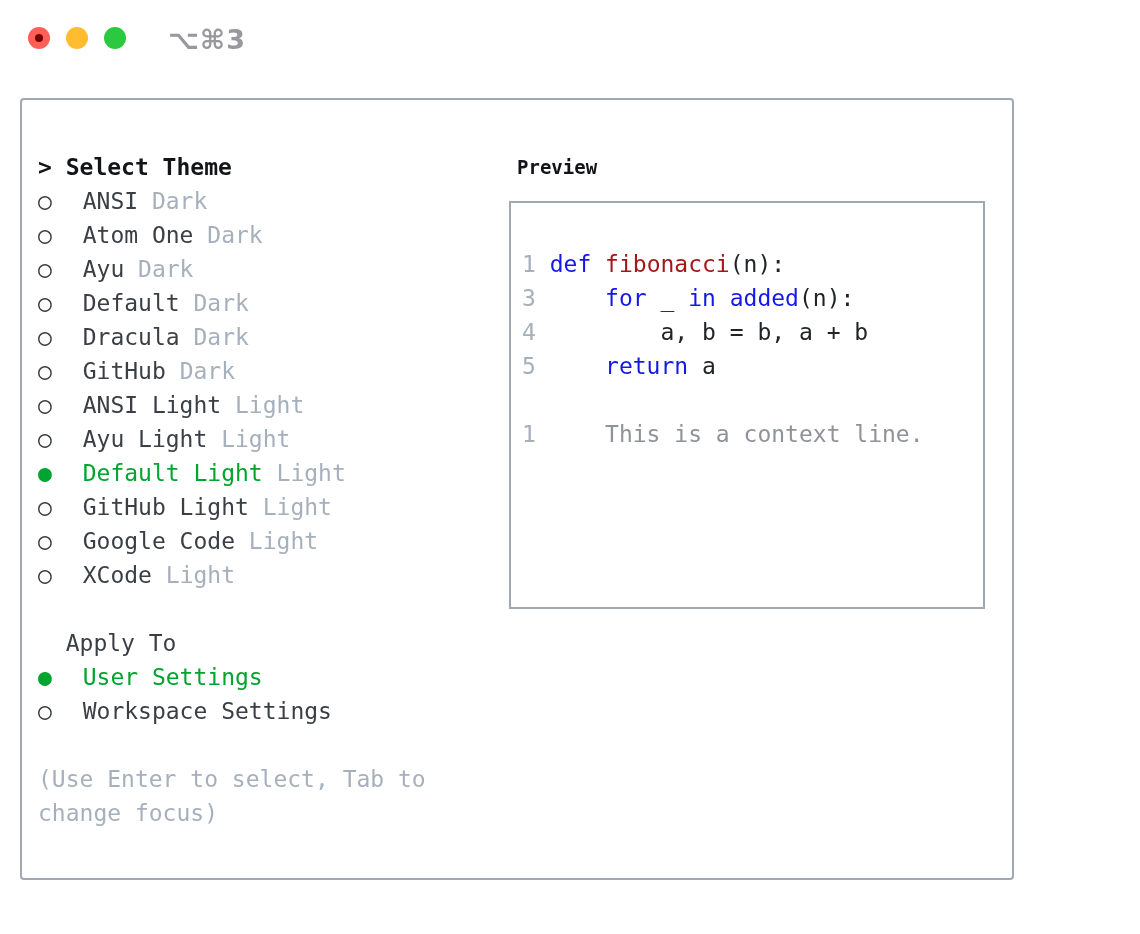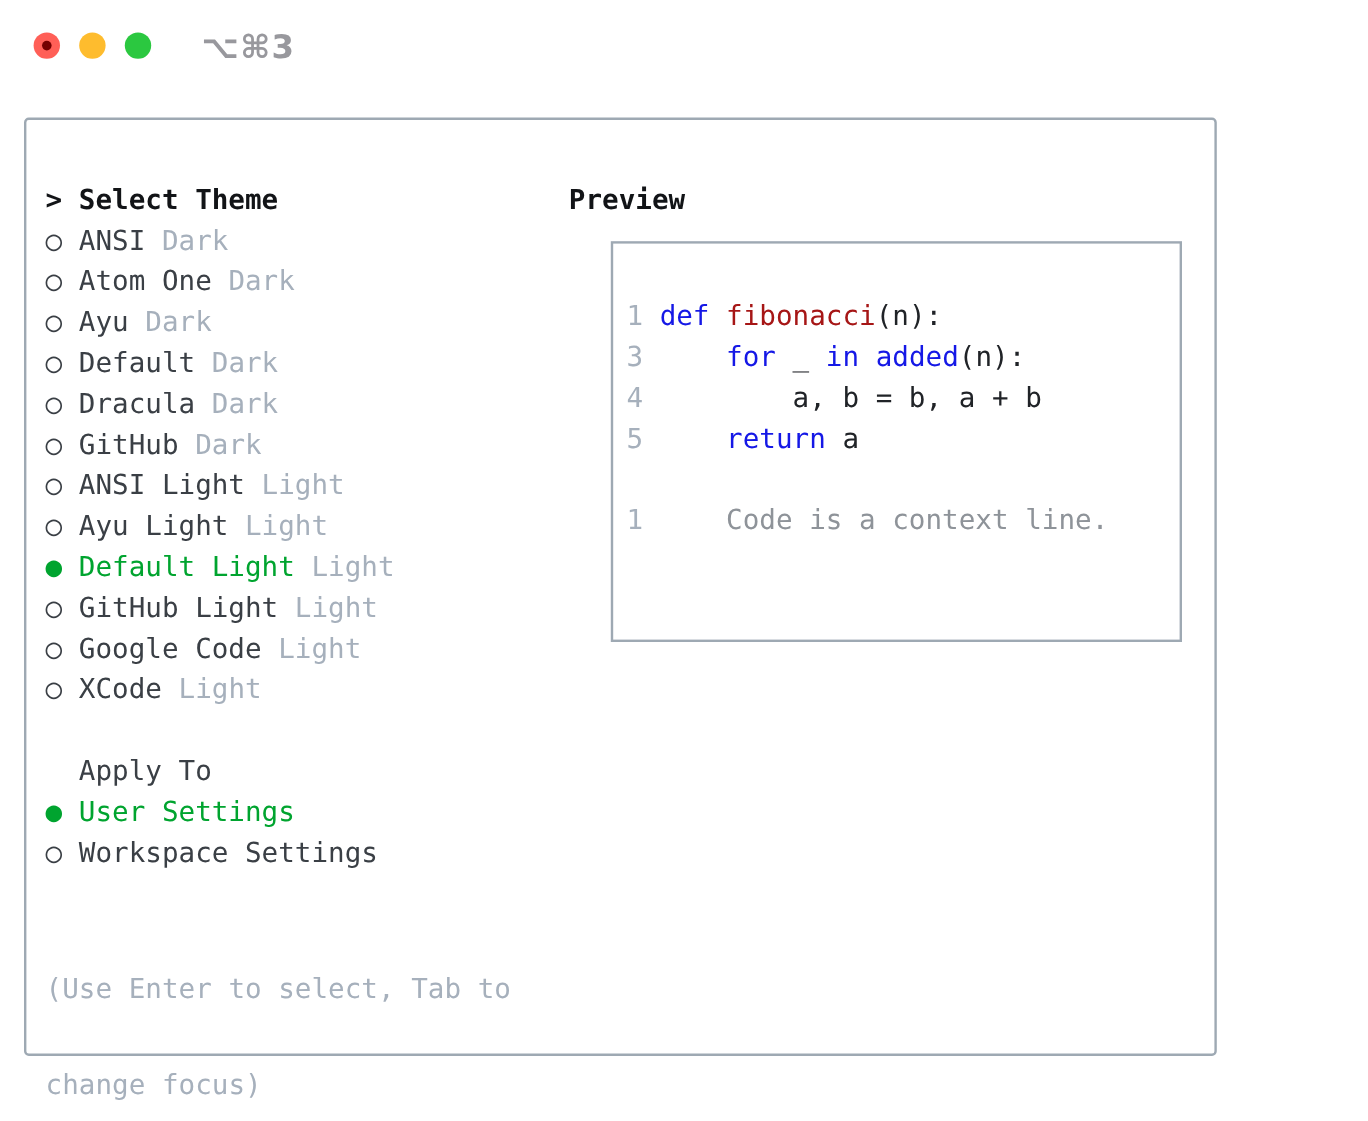--- a/index.html
+++ b/index.html
@@ -29,31 +29,31 @@
   
   .left-col{
     position:absolute;left:16px;top:50px;width:460px;
     font-size:23px;line-height:34px;white-space:pre;color:var(--itemText);
   }
   .row{height:34px;}
   .marker{display:inline-block;width:2ch;color:var(--itemText);}
   .marker.sel{color:var(--uiGreen);}
   .hdr{font-weight:bold;color:var(--headerText);}
   .hdr .marker{color:var(--headerText);font-weight:bold;}
-  .name{color:var(--itemText);}
+  .name{color:var(--itemText);margin-left:17px;}
   .name.sel{color:var(--uiGreen);}
   .variant{color:var(--muted);margin-left:1ch;}
-  .hint{color:var(--muted);margin-top:46px;}
+  .hint{color:var(--muted);}
   
   .preview-hdr{
-    position:absolute;left:452px;top:50px;height:34px;
-    font-size:23px;line-height:34px;font-weight:bold;color:var(--headerText);
+    position:absolute;left:495px;top:50px;height:34px;
+    font-size:19px;line-height:34px;font-weight:bold;color:var(--headerText);
   }
   .preview-box{
-    position:absolute;left:487px;top:101px;width:476px;height:334px;
+    position:absolute;left:487px;top:101px;width:476px;height:408px;
     border:2px solid var(--borderGray);background:#fff;box-sizing:border-box;
     padding:44px 0 0 11px;overflow:hidden;
   }
   .code-line{font-size:23px;line-height:34px;white-space:pre;height:34px;}
   .lnum{display:inline-block;width:2ch;color:var(--lineNum);}
   .seg-plain{color:var(--codePlain);}
   .seg-keyword{color:var(--keywordBlue);}
   .seg-function{color:var(--functionRed);}
   .seg-context{color:var(--contextGray);}
   .seg-deleted{color:var(--deletedRed);}
@@ -79,18 +79,18 @@
 
     <div class="preview-hdr">Preview</div>
 
     <div class="preview-box">
       <div id="code-lines">
           <div class="code-line"><span class="lnum">1</span><span class="seg-keyword">def</span><span class="seg-plain"> </span><span class="seg-function">fibonacci</span><span class="seg-plain">(n):</span></div>
           <div class="code-line"><span class="lnum">3</span><span class="seg-plain">    </span><span class="seg-keyword">for</span><span class="seg-plain"> _ </span><span class="seg-keyword">in</span><span class="seg-plain"> </span><span class="seg-keyword">added</span><span class="seg-plain">(n):</span></div>
           <div class="code-line"><span class="lnum">4</span><span class="seg-plain">        a, b = b, a + b</span></div>
           <div class="code-line"><span class="lnum">5</span><span class="seg-plain">    </span><span class="seg-keyword">return</span><span class="seg-plain"> a</span></div>
           <div class="code-line"><span class="lnum"></span></div>
-          <div class="code-line"><span class="lnum">1</span><span class="seg-context">    Code is a context line.</span></div>
+          <div class="code-line"><span class="lnum">1</span><span class="seg-context">    This is a context line.</span></div>
         </div>
     </div>
 
   </div>
 </div>
 
 </body></html>

